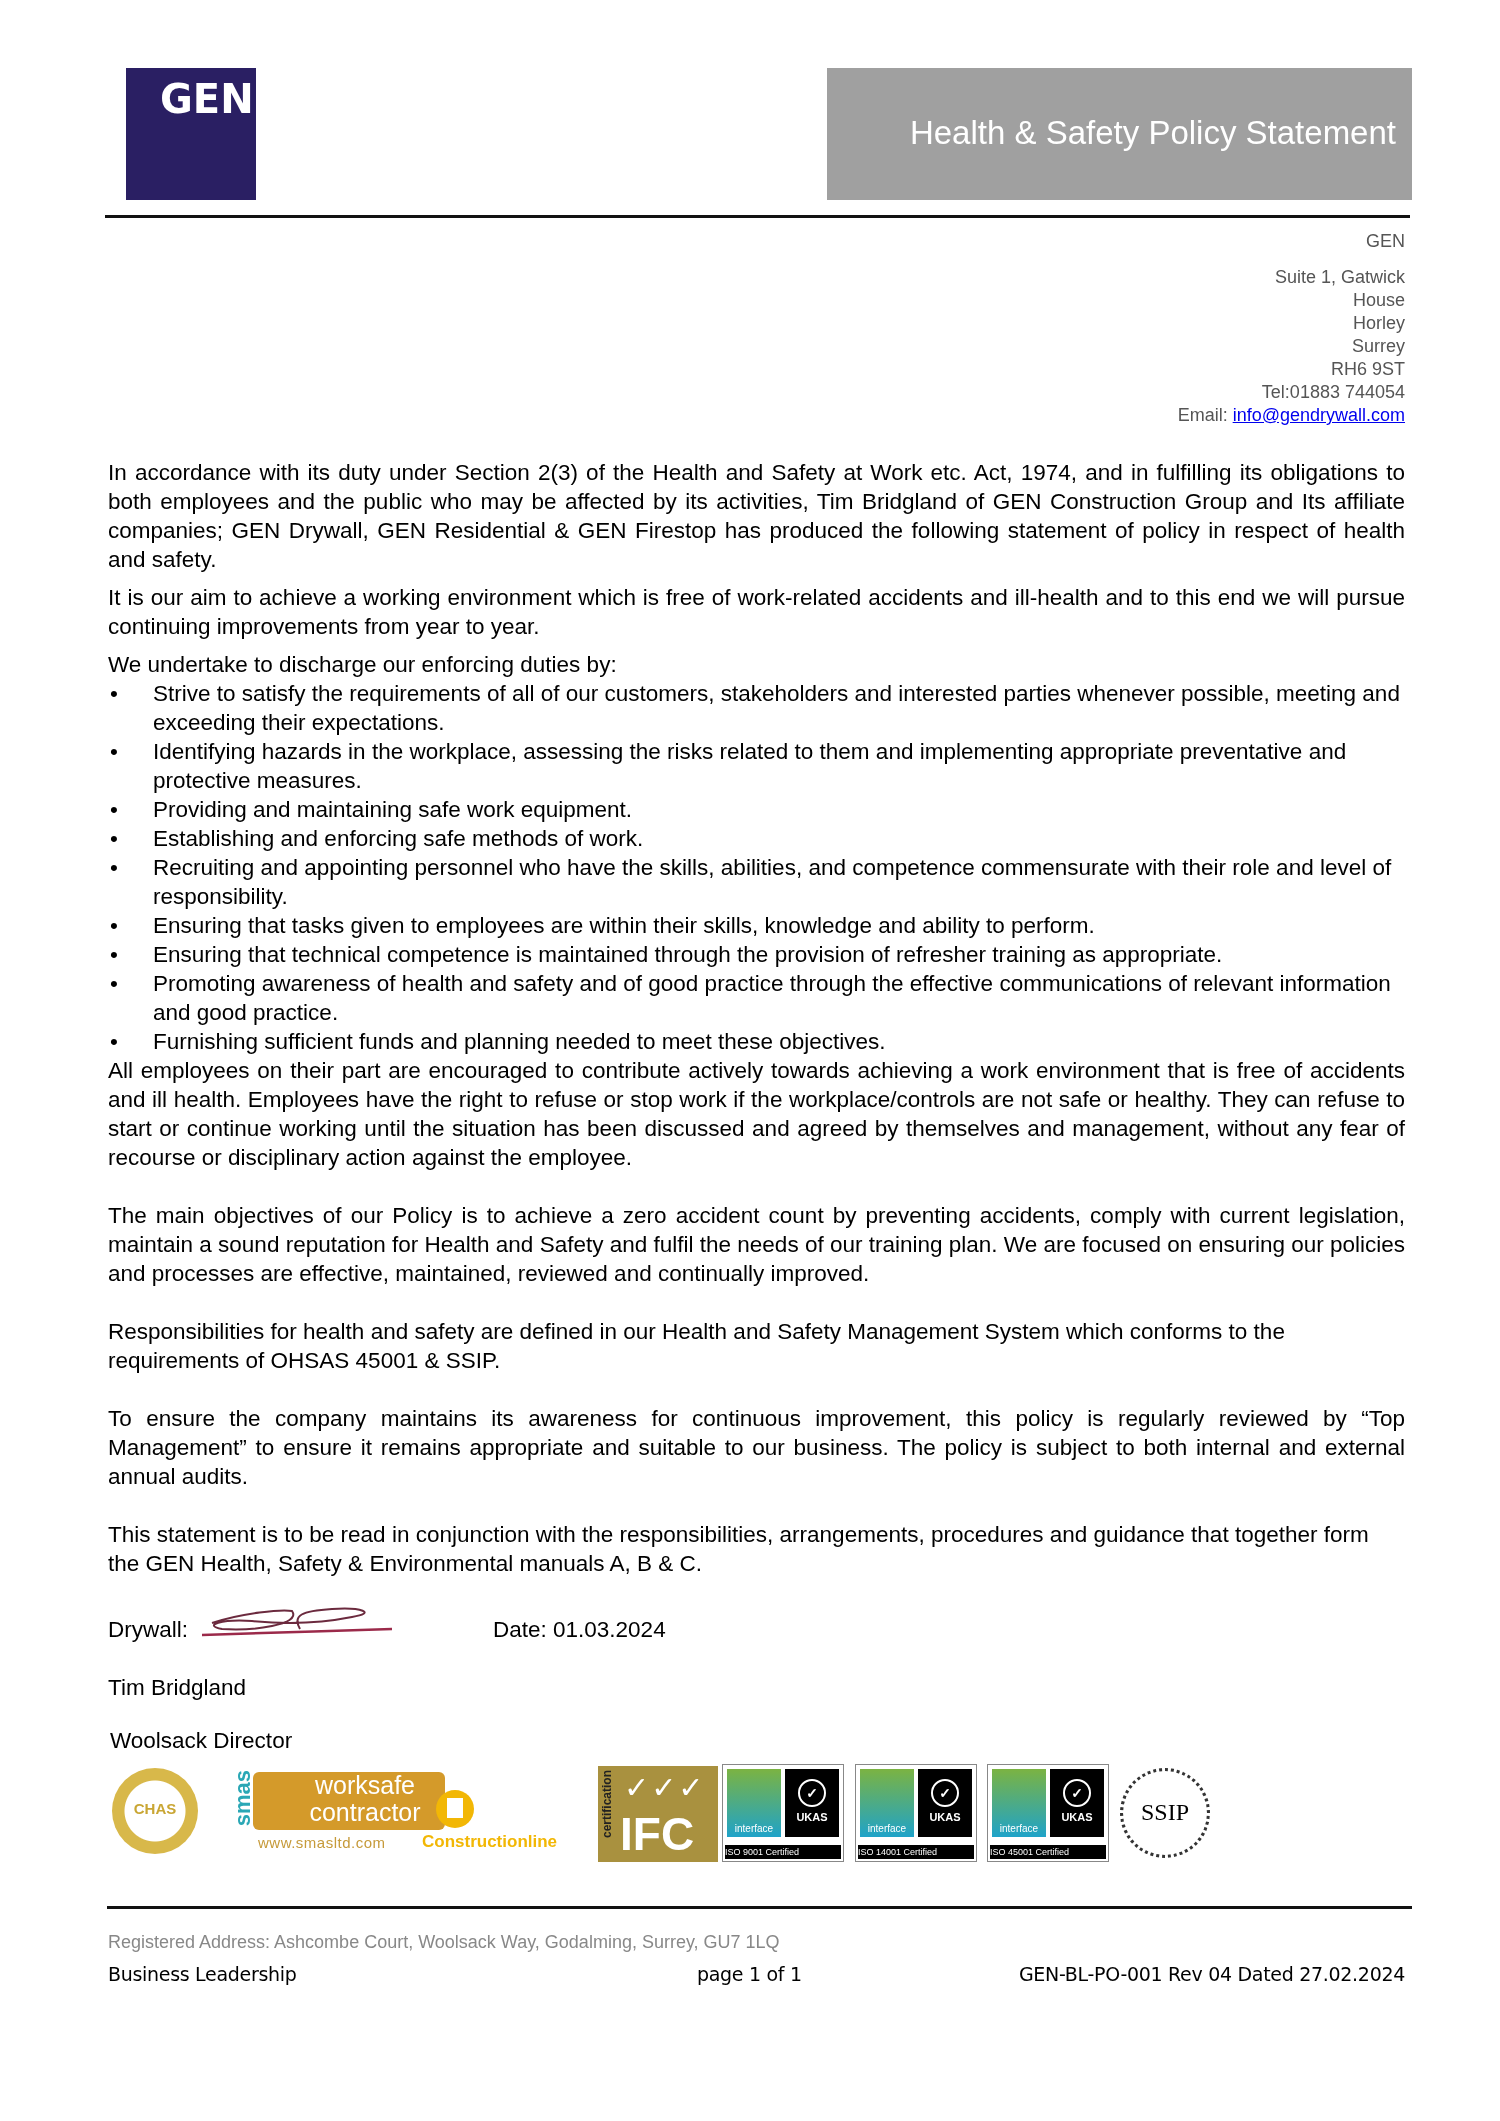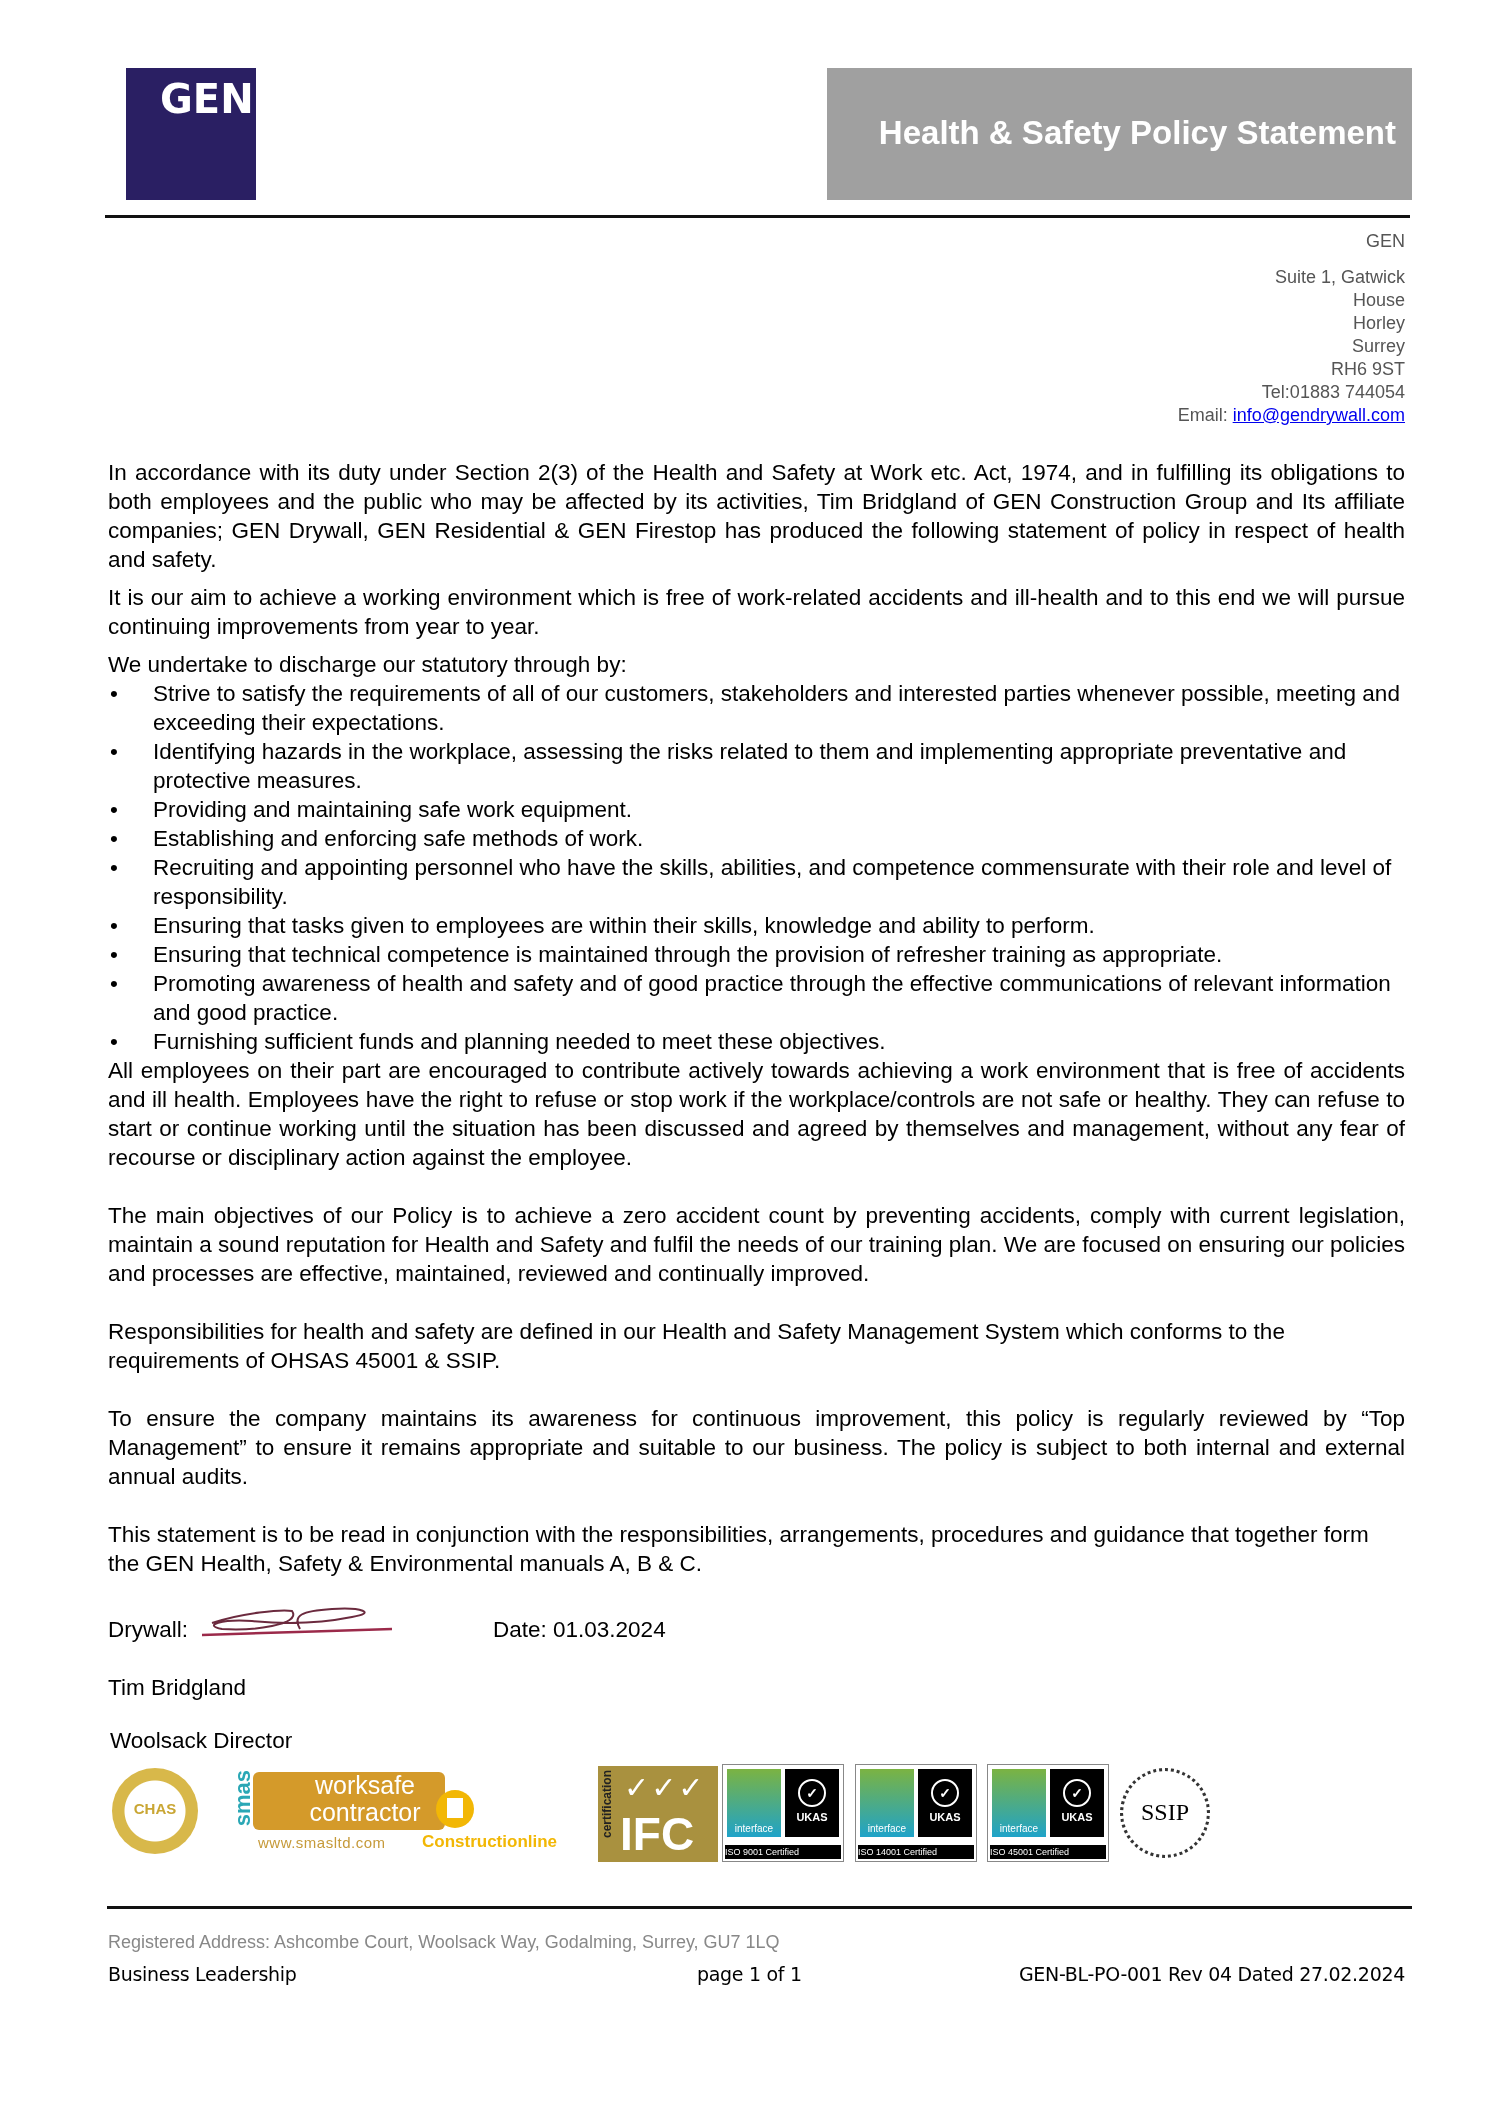--- a/index.html
+++ b/index.html
@@ -5,21 +5,21 @@
     html, body { margin: 0; padding: 0; background: #ffffff; }
     body { width: 1500px; height: 2121px; position: relative; overflow: hidden;
            font-family: "Liberation Sans", sans-serif; color: #000; }
     .abs { position: absolute; }
 
     
     #logo { left: 126px; top: 68px; width: 130px; height: 132px; background: #2a1f63; }
     #logo span { position: absolute; left: 34px; top: 8px; color: #fff; font-weight: bold;
                  font-size: 40px; font-family: "DejaVu Sans", sans-serif; letter-spacing: 0px; }
     #banner { left: 827px; top: 68px; width: 585px; height: 132px; background: #a0a0a0; }
-    #banner span { position: absolute; right: 16px; top: 46px; color: #fff; font-weight: bold;
+    #banner span { position: absolute; right: 16px; top: 46px; color: #fff; font-weight: normal;
                    font-size: 33px; white-space: nowrap; }
     #head-rule { left: 105px; top: 215px; width: 1305px; height: 3px; background: #111; }
 
     
     #address { right: 95px; top: 230px; text-align: right; color: #555; font-size: 18px; line-height: 23px; }
     #address .company { margin-bottom: 13px; }
     #address a { color: #0000ee; text-decoration: underline; }
 
     
     #body { left: 108px; top: 458px; width: 1297px; font-size: 22.5px; line-height: 29px; }
@@ -102,21 +102,21 @@
   <div>Horley</div>
   <div>Surrey</div>
   <div>RH6 9ST</div>
   <div>Tel:01883 744054</div>
   <div><span>Email: </span><a>info@gendrywall.com</a></div>
 </div>
 
 <div id="body" class="abs">
   <p class="just">In accordance with its duty under Section 2(3) of the Health and Safety at Work etc. Act, 1974, and in fulfilling its obligations to both employees and the public who may be affected by its activities, Tim Bridgland of GEN Construction Group and Its affiliate companies; GEN Drywall, GEN Residential &amp; GEN Firestop has produced the following statement of policy in respect of health and safety.</p>
   <p class="just gap-s">It is our aim to achieve a working environment which is free of work-related accidents and ill-health and to this end we will pursue continuing improvements from year to year.</p>
-  <p class="gap-s">We undertake to discharge our statutory through by:</p>
+  <p class="gap-s">We undertake to discharge our enforcing duties by:</p>
   <ul class="duties">
     <li><span class="bullet">•</span><span>Strive to satisfy the requirements of all of our customers, stakeholders and interested parties whenever possible, meeting and exceeding their expectations.</span></li>
     <li><span class="bullet">•</span><span>Identifying  hazards in the workplace, assessing  the risks related  to them  and implementing appropriate preventative and protective measures.</span></li>
     <li><span class="bullet">•</span><span>Providing and maintaining safe work equipment.</span></li>
     <li><span class="bullet">•</span><span>Establishing and enforcing safe methods of work.</span></li>
     <li><span class="bullet">•</span><span>Recruiting and appointing personnel who have the skills, abilities, and competence commensurate with their role and level of responsibility.</span></li>
     <li><span class="bullet">•</span><span>Ensuring that tasks given to employees are within their skills, knowledge and ability to perform.</span></li>
     <li><span class="bullet">•</span><span>Ensuring that technical competence is maintained through the provision of refresher training as appropriate.</span></li>
     <li><span class="bullet">•</span><span>Promoting awareness of health and safety and of good practice through the effective communications of relevant information and good practice.</span></li>
     <li><span class="bullet">•</span><span>Furnishing sufficient funds and planning needed to meet these objectives.</span></li>

